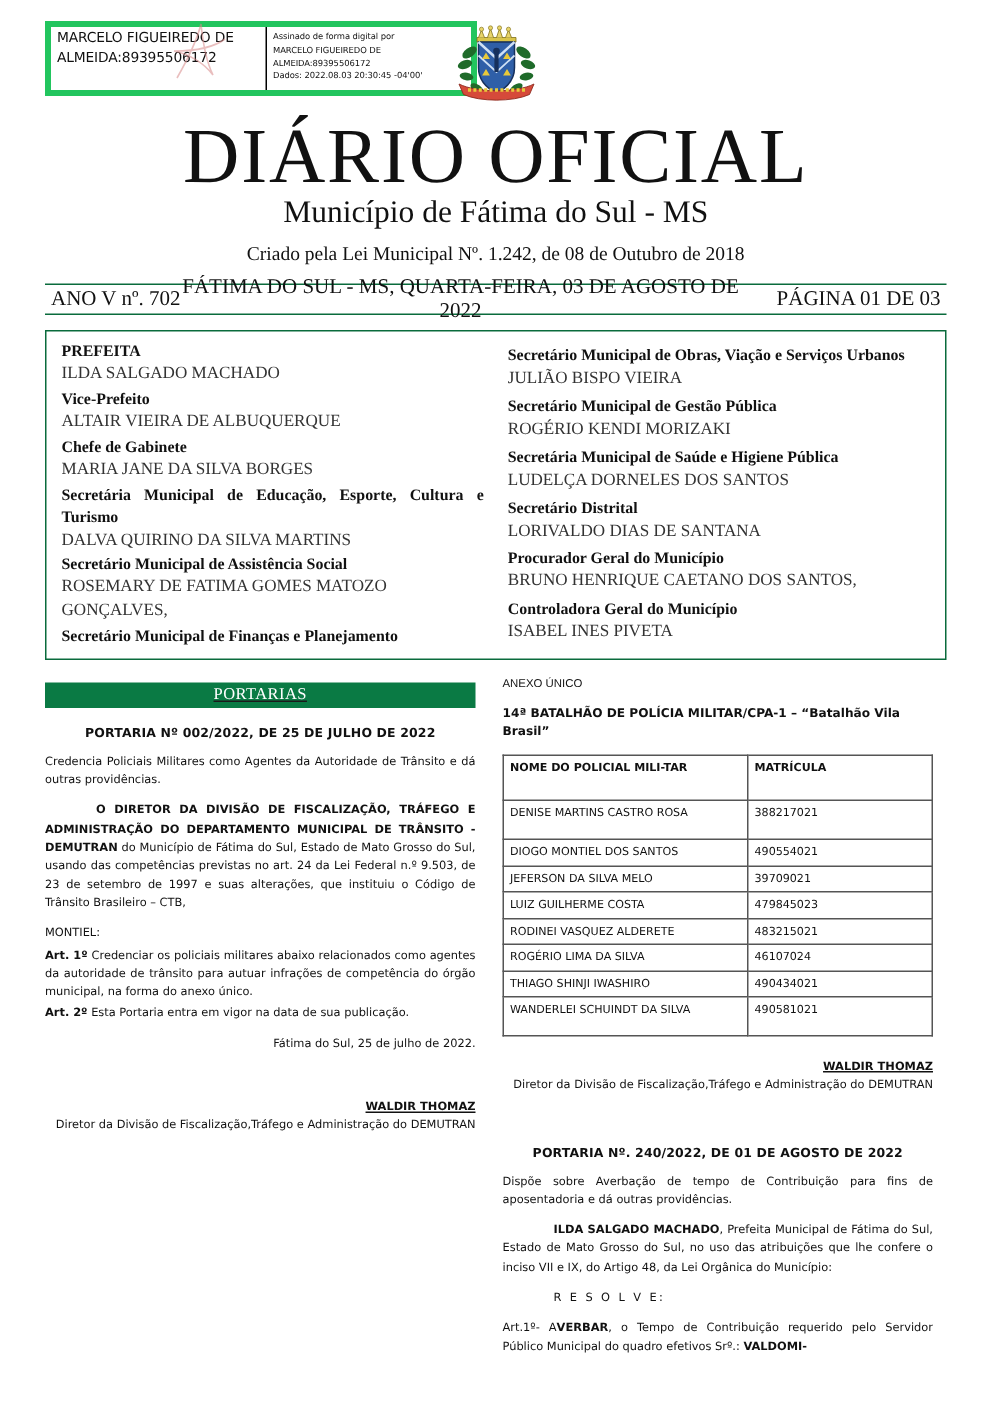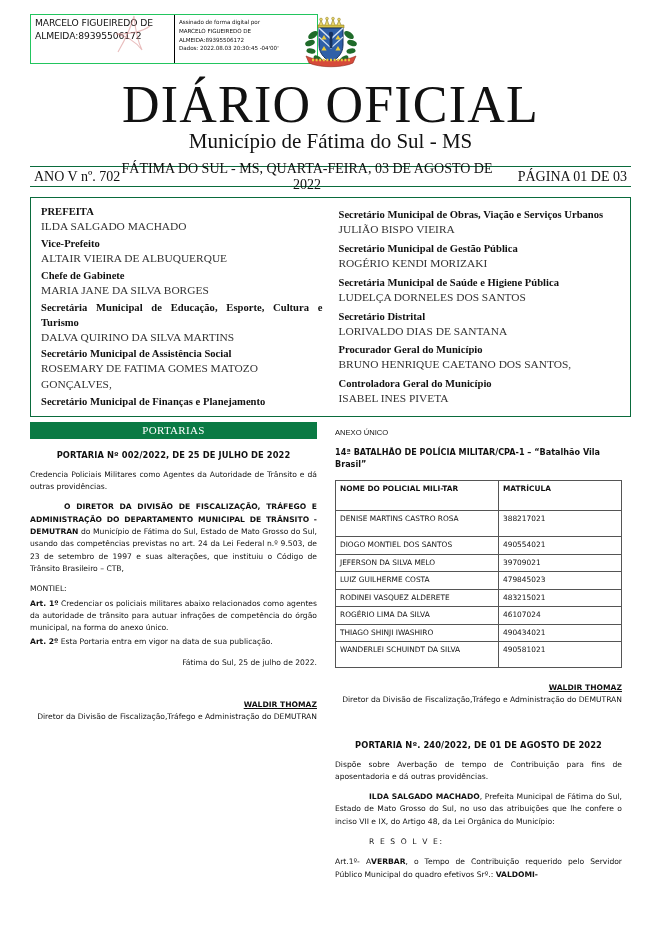--- a/index.html
+++ b/index.html
@@ -17,21 +17,21 @@
   
   .topband {
     position: relative;
     height: 76px;
     margin: 0;
   }
   .sigbox {
     position: absolute;
     left: 30px; top: 14px;
     width: 288px; height: 50px;
-    border: 1px solid #22c55e;
+    border: 4px solid #22c55e;
     display: flex;
     align-items: flex-start;
     background: #fff;
     overflow: hidden;
   }
   .sig-left {
     width: 143px;
     padding: 2px 2px 0 4px;
     font-family: "DejaVu Sans", sans-serif;
     font-size: 9.2px;
@@ -135,21 +135,21 @@
     font-size: 11px;
     letter-spacing: .3px;
     padding: 2px 0 3px 0;
   }
 
   
   .cols { display: flex; margin: 0 30px; gap: 18px; }
   .col { width: 287px; }
 
   .banner-wrap { margin-top: 9px; }
-  .banner-wrap.second { margin-top: 5px; }
+  .banner-wrap.second { margin-top: 15px; text-decoration: underline; }
 
   .art-title {
     font-family: "DejaVu Sans", sans-serif;
     font-weight: bold;
     font-size: 8.3px;
     text-align: center;
     letter-spacing: .1px;
     margin: 11px 0 9px 0;
     color: #111;
   }
@@ -269,20 +269,21 @@
       <circle cx="33" cy="19" r="2.2" fill="#16305c"></circle>
 
       <path d="M8 41 C20 47, 46 47, 58 41 L55 48 C44 53, 22 53, 11 48 z" fill="#d64a3a" stroke="#8d2b20" stroke-width=".6"></path>
       <path d="M14 45 h38" stroke="#e8c93a" stroke-width="2.4" stroke-dasharray="2 1.6"></path>
     </svg>
   </div>
 
   <div class="masthead">
     <div class="dotitle">DIÁRIO OFICIAL</div>
     <div class="dosub">Município de Fátima do Sul - MS</div>
+    <div class="dolaw">Criado pela Lei Municipal Nº. 1.242, de 08 de Outubro de 2018</div>
   </div>
 
   <div class="infobar">
     <span class="ib-ano">ANO V nº. 702</span>
     <span class="ib-mid">FÁTIMA DO SUL - MS, QUARTA-FEIRA,  03  DE AGOSTO DE 2022</span>
     <span class="ib-pag">PÁGINA 01 DE 03</span>
   </div>
 
   <div class="officials">
     <div class="ocol left">

